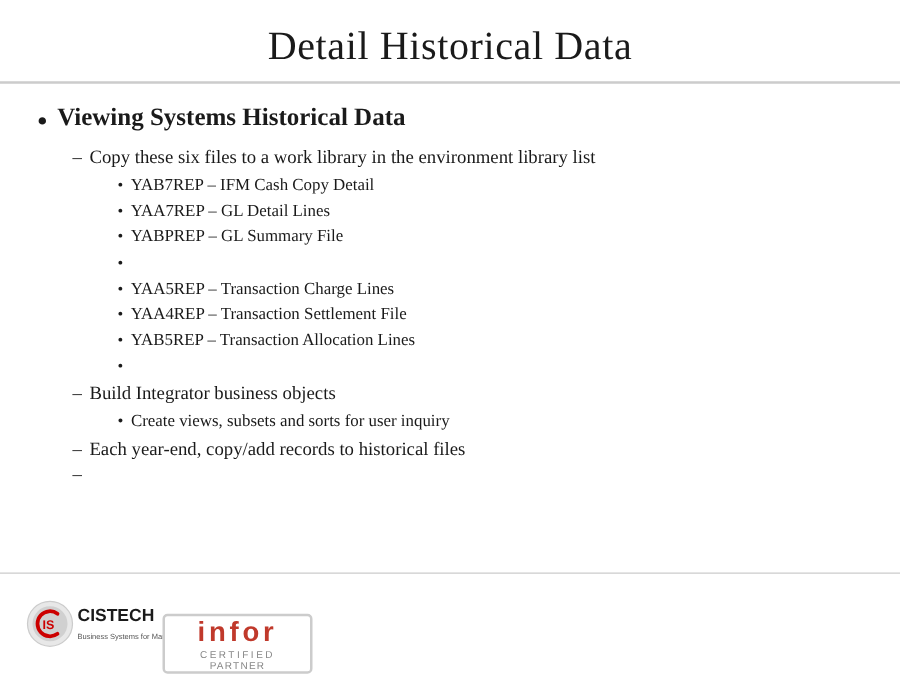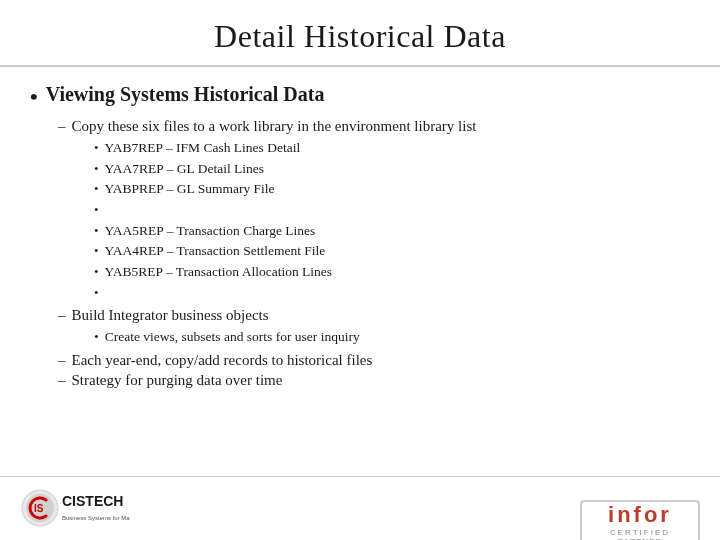--- a/index.html
+++ b/index.html
@@ -105,25 +105,24 @@
       font-size: 13.5px;
       color: #1a1a1a;
       display: flex;
       align-items: flex-start;
       gap: 6px;
       line-height: 1.55;
     }
 
     .footer {
       display: flex;
-      justify-content: space-between;
       align-items: center;
       padding: 8px 20px 10px 20px;
       border-top: 1px solid #cccccc;
-      height: 64px;
+      height: 82px;
     }
 
     .footer-logo-cistech {
       display: flex;
       flex-direction: column;
       align-items: center;
     }
 
     .cistech-logo {
       width: 110px;
@@ -182,21 +181,21 @@
     <div class="sub-section">
 
       <div class="dash-item">
         <span class="dash">–</span>
         <span class="dash-item-text">Copy these six files to a work library in the environment library list</span>
       </div>
 
       <div class="bullet-list">
         <div class="bullet-list-item">
           <span class="dot">•</span>
-          <span>YAB7REP – IFM Cash Lines Detail</span>
+          <span>YAB7REP – IFM Cash Copy Detail</span>
         </div>
         <div class="bullet-list-item">
           <span class="dot">•</span>
           <span>YAA7REP – GL Detail Lines</span>
         </div>
         <div class="bullet-list-item">
           <span class="dot">•</span>
           <span>YABPREP – GL Summary File</span>
         </div>
         <div class="bullet-list-item">
@@ -231,21 +230,20 @@
         </div>
       </div>
 
       <div class="dash-item">
         <span class="dash">–</span>
         <span class="dash-item-text">Each year-end, copy/add records to historical files</span>
       </div>
 
       <div class="dash-item">
         <span class="dash">–</span>
-        <span class="dash-item-text">Strategy for purging data over time</span>
       </div>
 
     </div>
   </div>
 
   <div class="footer">
 
     <div class="footer-logo-cistech">
       <svg class="cistech-logo" viewBox="0 0 110 48">
 

